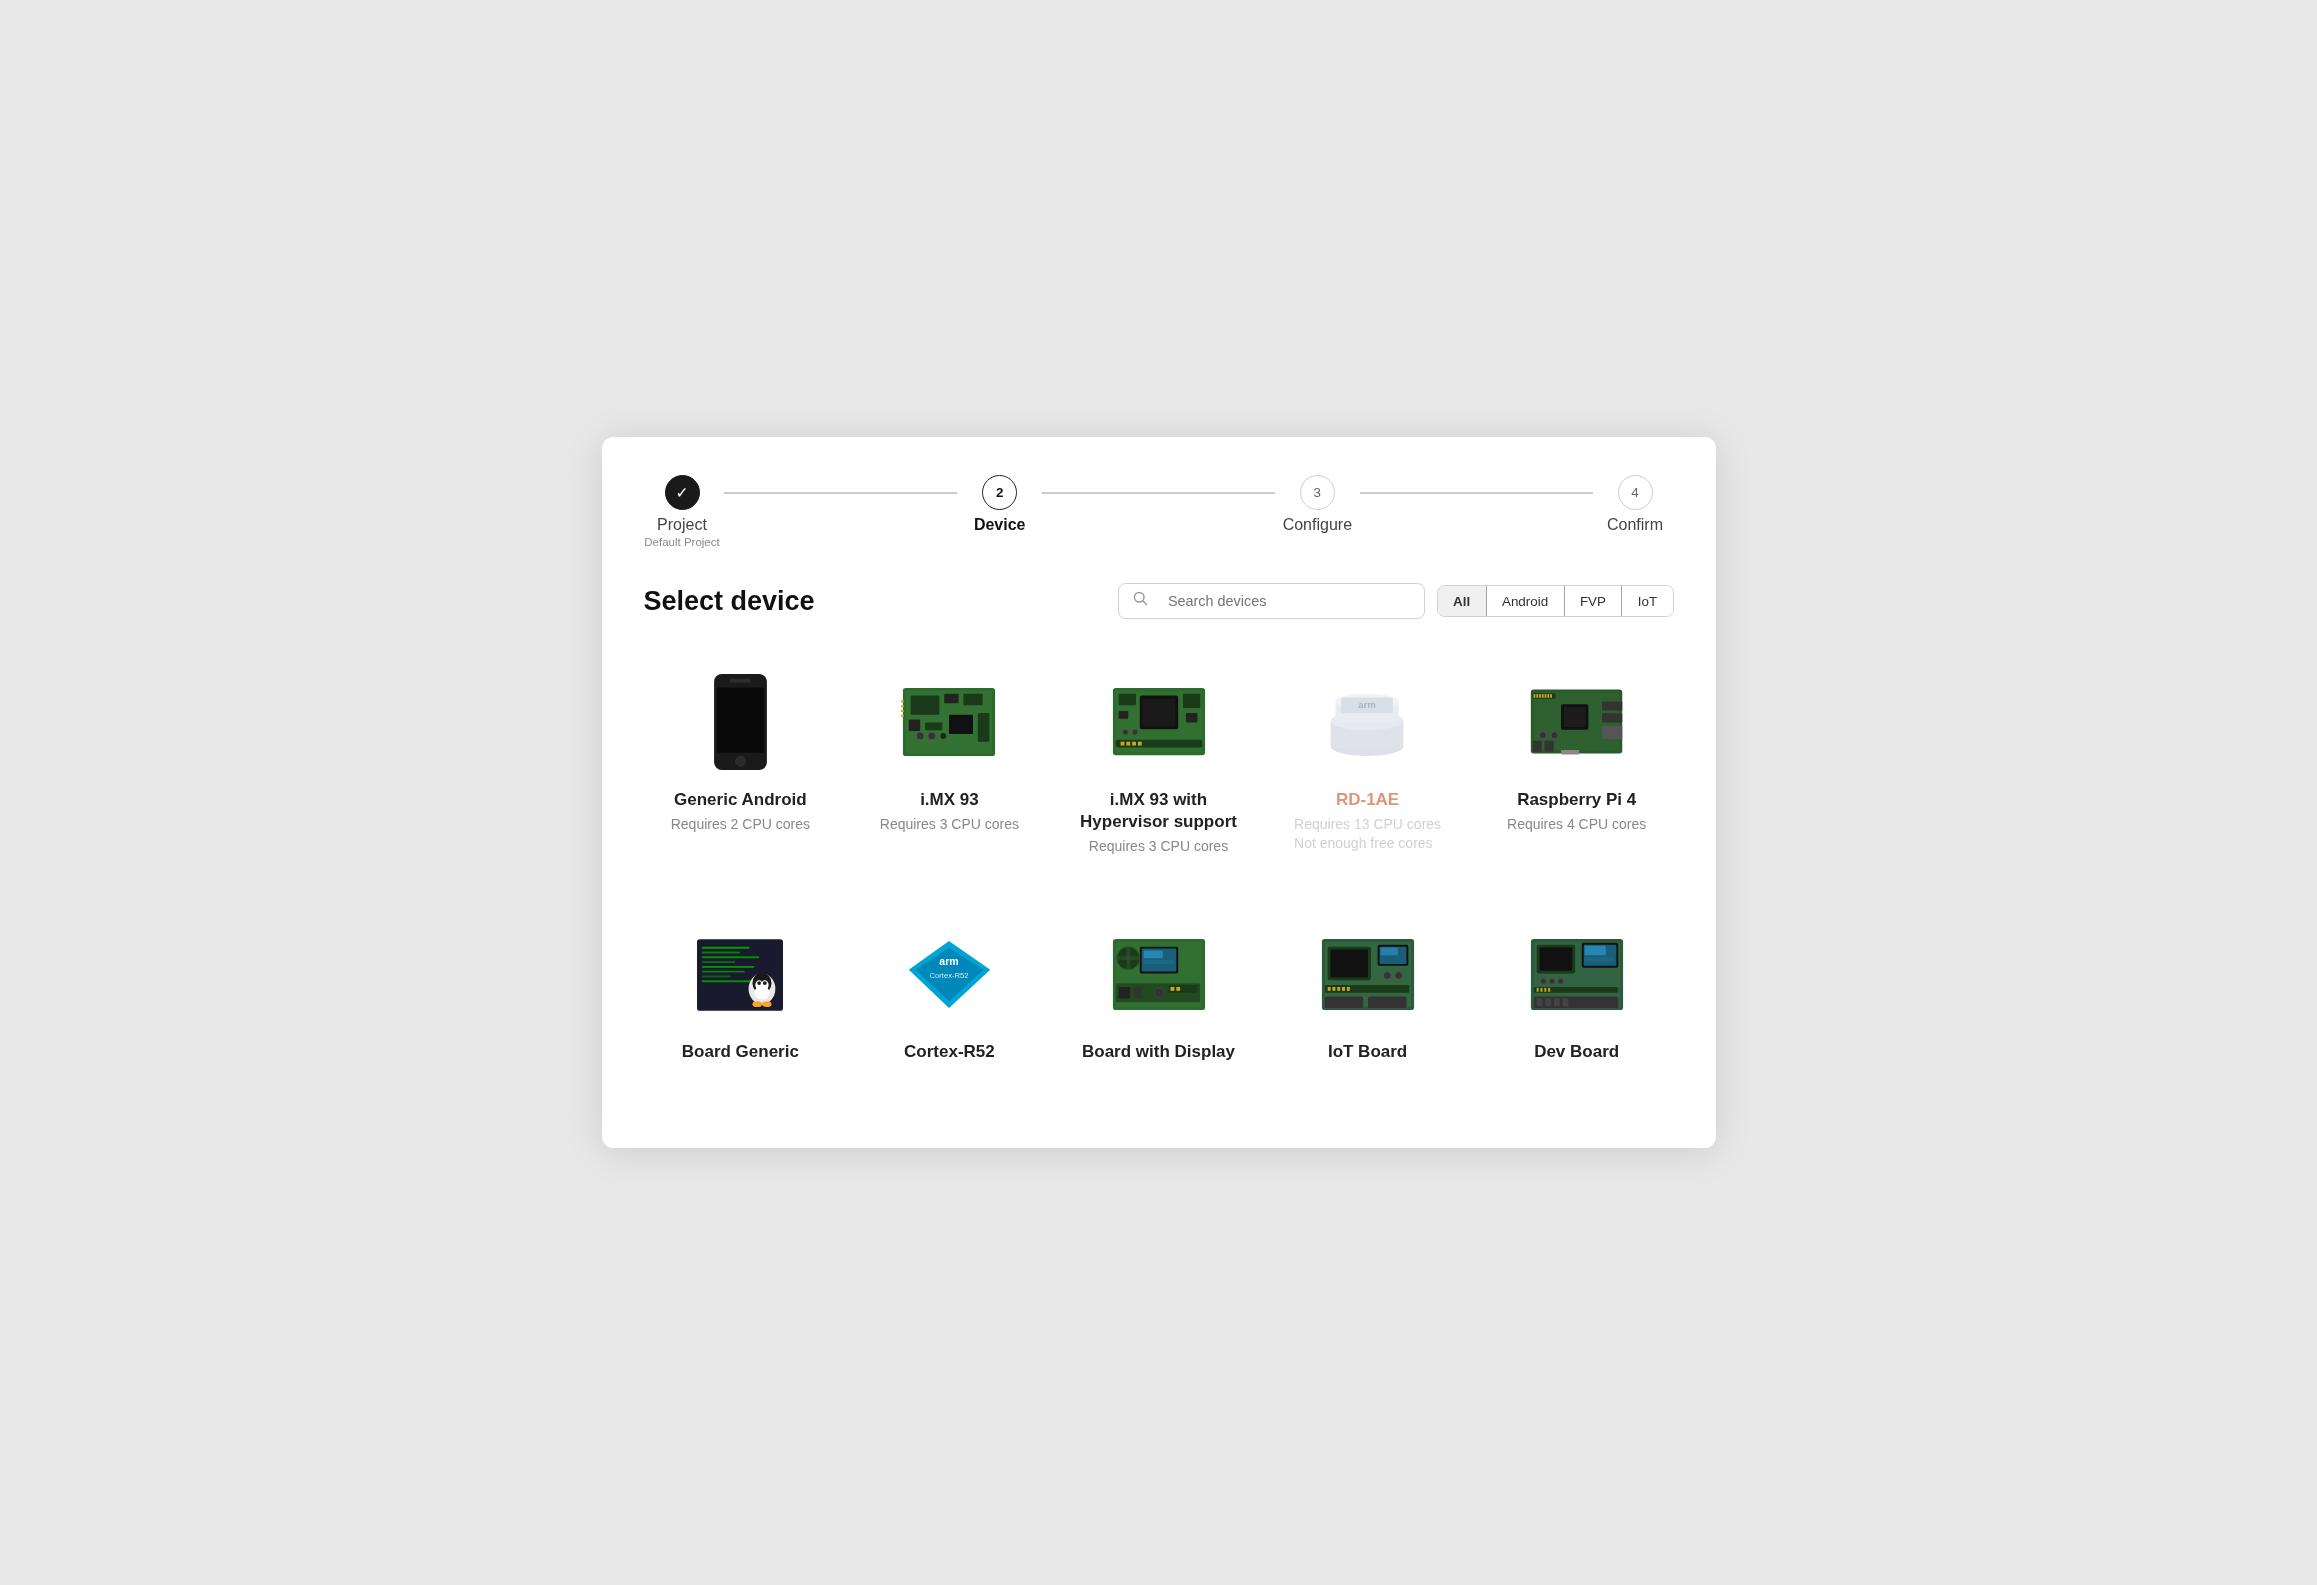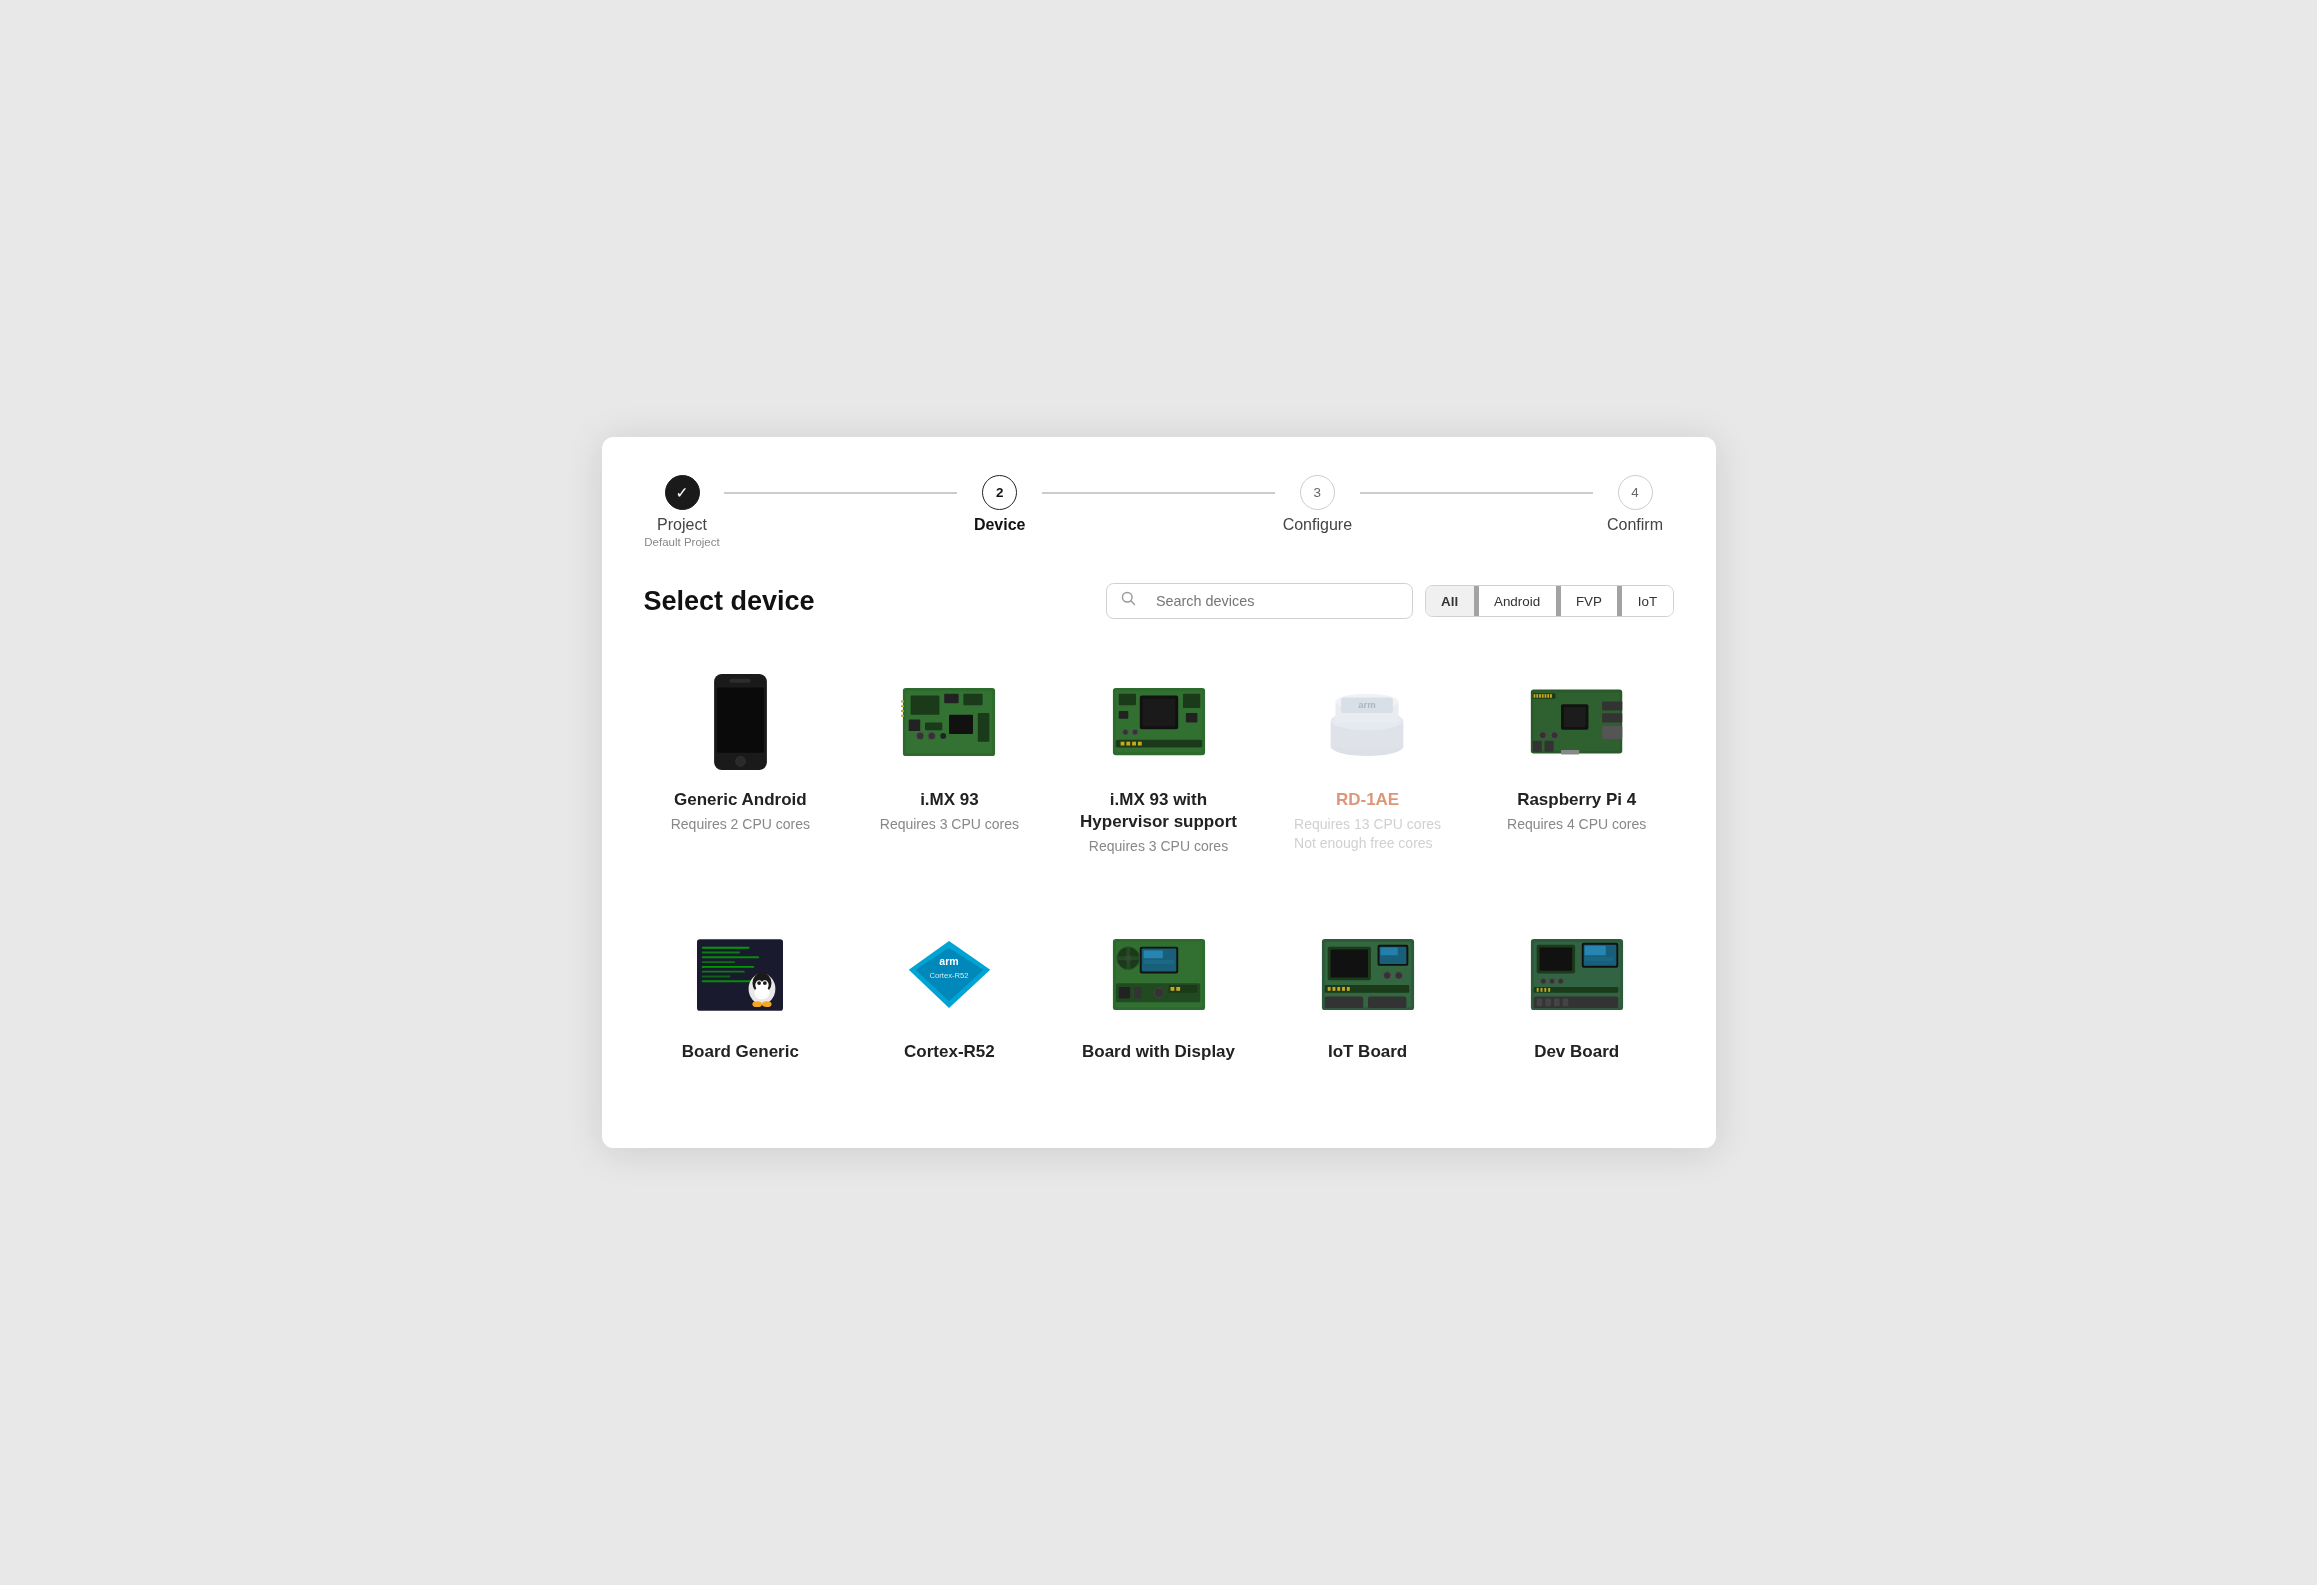--- a/index.html
+++ b/index.html
@@ -145,21 +145,21 @@
       overflow: hidden;
     }
 
     .filter-btn {
       padding: 7.7px 15.4px;
       font-size: 13.4px;
       background: #fff;
       border: none;
       cursor: pointer;
       color: #333;
-      border-right: 5px solid #a3a3a3;
+      border-right: 1px solid #a3a3a3;
     }
 
     .filter-btn:last-child {
       border-right: none;
     }
 
     .filter-btn.active {
       background: #f0f0f0;
       font-weight: 600;
     }

